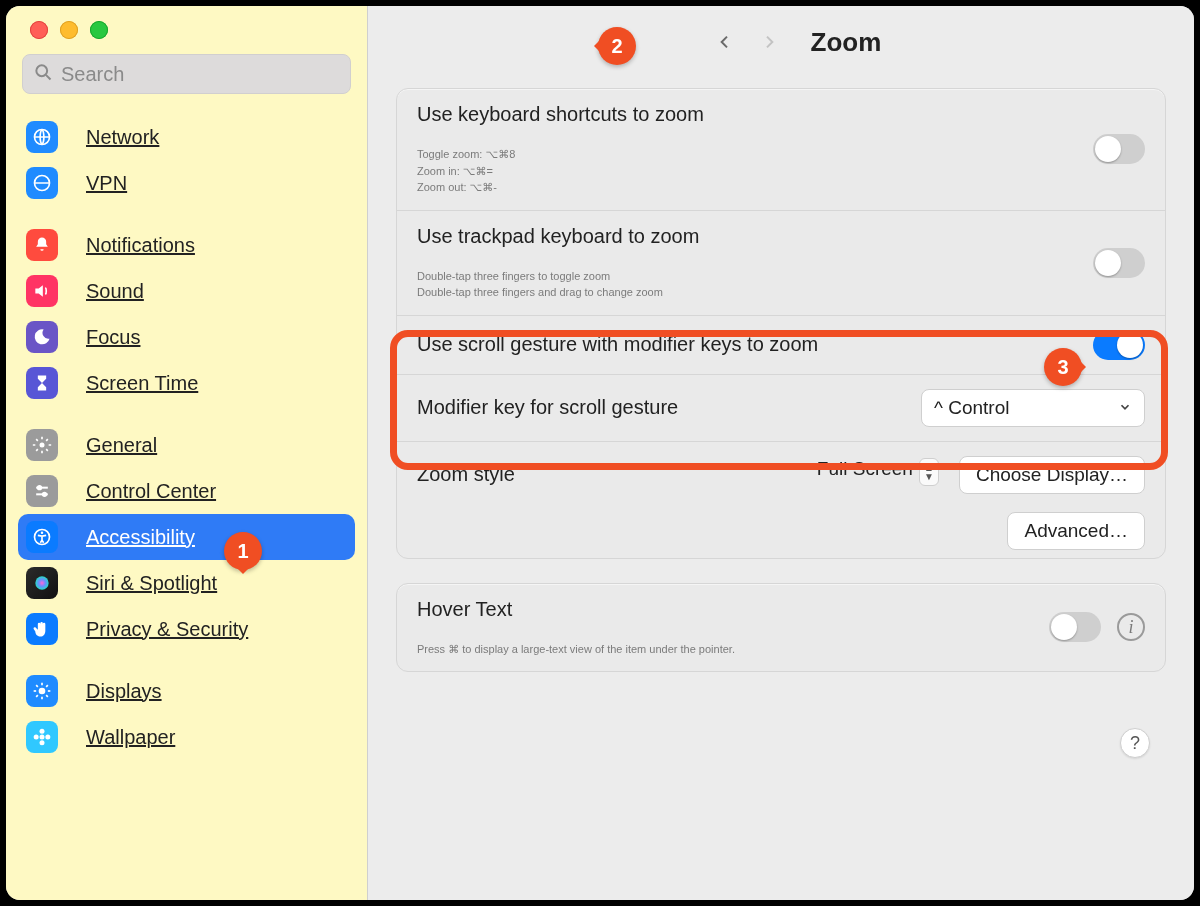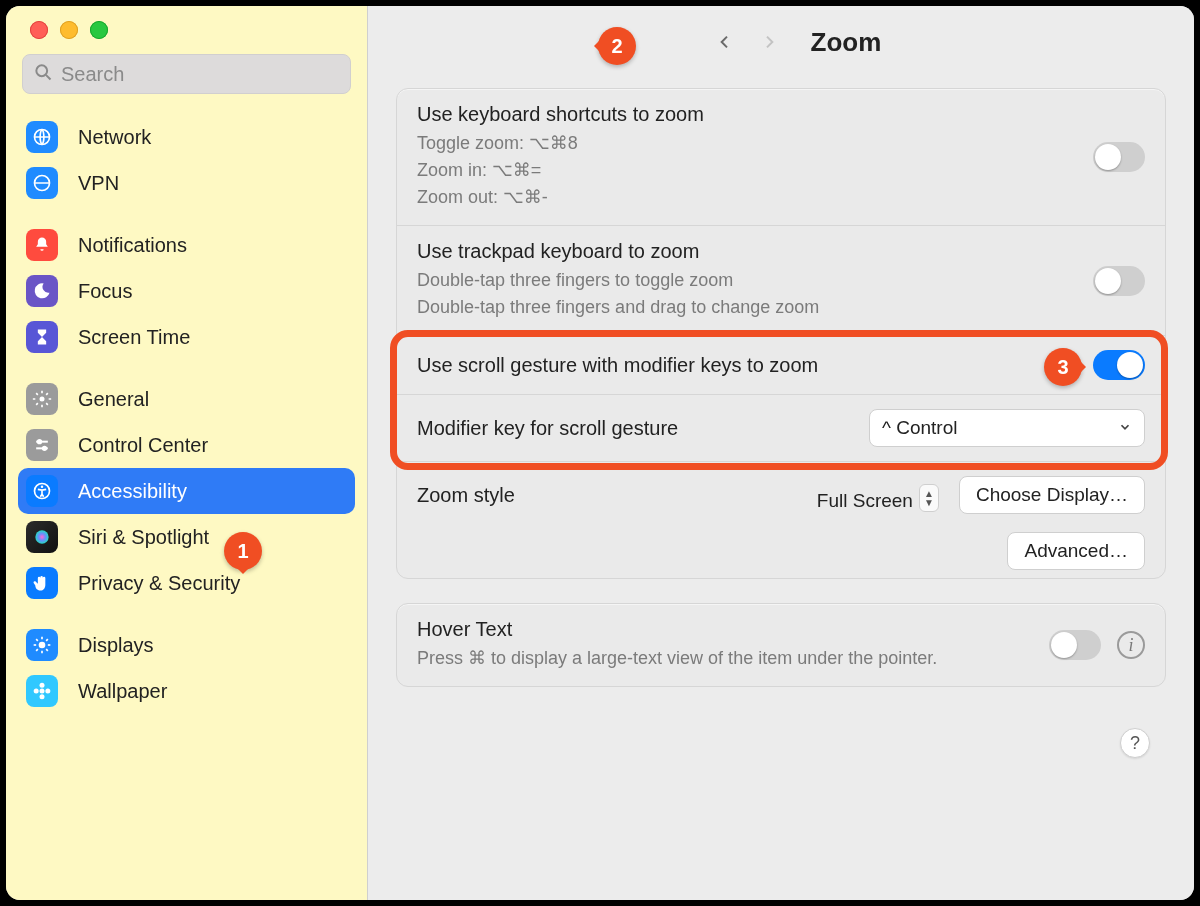--- a/index.html
+++ b/index.html
@@ -47,24 +47,25 @@
     border-radius:8px; height:40px; padding:0 10px;
     color:#8a8a8a; font-size:20px;
   }
   .search input {
     flex:1; border:none; outline:none; background:transparent;
     font-size:20px; color:#444;
   }
   .search input::placeholder { color:#8a8a8a; }
   .side-list { padding: 8px 12px 0 12px; display:flex; flex-direction:column; }
   .side-item {
-    display:flex; align-items:center; gap:20px;
+    display:flex; align-items:center; gap:28px;
     height:46px; padding:0 8px; border-radius:10px;
     font-size:20px; color:#222; position:relative;
     cursor:default;
+    text-decoration:underline;
   }
   .side-item.selected { background:#2f7bf6; color:#fff; }
   .side-group-gap { height: 16px; }
   .side-icon {
     width:32px; height:32px; border-radius:8px;
     display:flex; align-items:center; justify-content:center;
     color:#fff; flex:0 0 32px;
   }
   .side-icon svg { width:20px; height:20px; }
   
@@ -90,40 +91,40 @@
     box-shadow: inset 0 1px 0 #f5f5f5;
     margin-bottom: 24px;
   }
   .row {
     padding: 14px 20px; display:flex; align-items:center; gap:16px;
     border-top:1px solid #d6d6d6;
   }
   .row:first-child { border-top:none; }
   .row .labelcol { flex:1; }
   .row .rowtitle { font-size:20px; color:#222; }
-  .row .rowdesc { font-size:18px; color:#7b7b7b; line-height:1.5; margin-top:4px; white-space:pre-line; }
+  .row .rowdesc { font-size:11px; color:#7b7b7b; line-height:1.5; margin-top:20px; white-space:pre-line; }
   .toggle {
     width:52px; height:30px; border-radius:30px; background:#cfcfcf; position:relative;
     flex:0 0 52px;
   }
   .toggle::after {
     content:""; position:absolute; top:2px; left:2px; width:26px; height:26px;
     border-radius:50%; background:#fff; box-shadow:0 1px 2px rgba(0,0,0,.3);
     transition:left .15s;
   }
   .toggle.on { background:#0a7bff; }
   .toggle.on::after { left:24px; }
   .select, .btn {
     background:#fff; border:1px solid #cfcfcf; border-radius:8px;
     font-size:19px; color:#222; height:38px; display:flex; align-items:center;
     padding:0 12px; gap:8px;
   }
-  .select.modkey { width:276px; justify-content:flex-start; }
+  .select.modkey { width:224px; justify-content:flex-start; }
   .mini-select {
-    height:34px; display:flex; align-items:flex-end; gap:6px;
+    height:34px; display:flex; align-items:flex-start; gap:6px;
     font-size:19px; color:#222; padding:0 4px;
   }
   .mini-select .stepper {
     width:20px; height:28px; border:1px solid #cfcfcf; border-radius:6px;
     display:flex; flex-direction:column; align-items:center; justify-content:center;
     background:#fafafa; font-size:10px; color:#555; line-height:9px;
   }
   .btn { padding:0 16px; }
   .advrow { justify-content:flex-end; border-top:none; padding-top:4px; padding-bottom:8px;}
   .infoicon {
@@ -209,20 +210,29 @@
 
       <div class="side-item">
         <span class="side-icon" style="background:#ff4b3e">
           <svg viewBox="0 0 24 24" fill="white">
               <path d="M12 3a5 5 0 0 0-5 5v3l-2 3h14l-2-3V8a5 5 0 0 0-5-5zM10 17a2 2 0 0 0 4 0"></path>
             </svg>
         </span>
         <span>Notifications</span>
       </div>
       <div class="side-item">
+        <span class="side-icon" style="background:#ff3464">
+          <svg viewBox="0 0 24 24" fill="white">
+              <path d="M4 9v6h4l5 4V5L8 9H4z"></path>
+              <path d="M16 8c1.5 1 1.5 7 0 8" fill="none" stroke="white" stroke-width="2"></path>
+            </svg>
+        </span>
+        <span>Sound</span>
+      </div>
+      <div class="side-item">
         <span class="side-icon" style="background:#6a55c6">
           <svg viewBox="0 0 24 24" fill="white">
               <path d="M14 3a9 9 0 1 0 7 11 7 7 0 0 1-7-11z"></path>
             </svg>
         </span>
         <span>Focus</span>
       </div>
       <div class="side-item">
         <span class="side-icon" style="background:#5856d6">
           <svg viewBox="0 0 24 24" fill="white">

